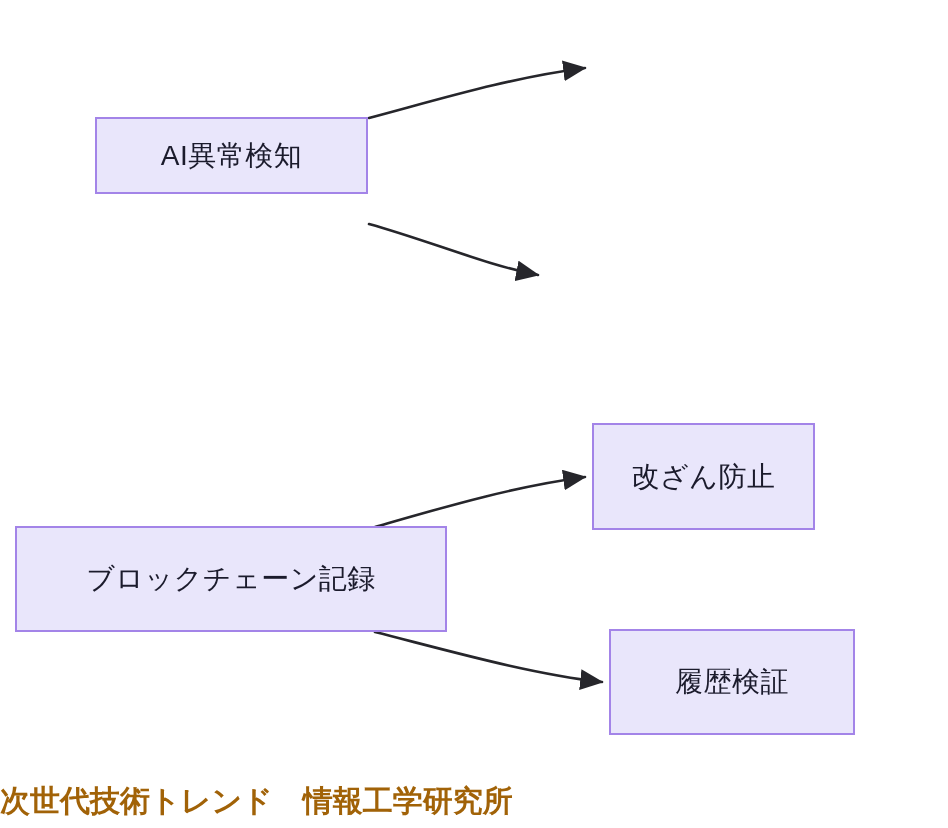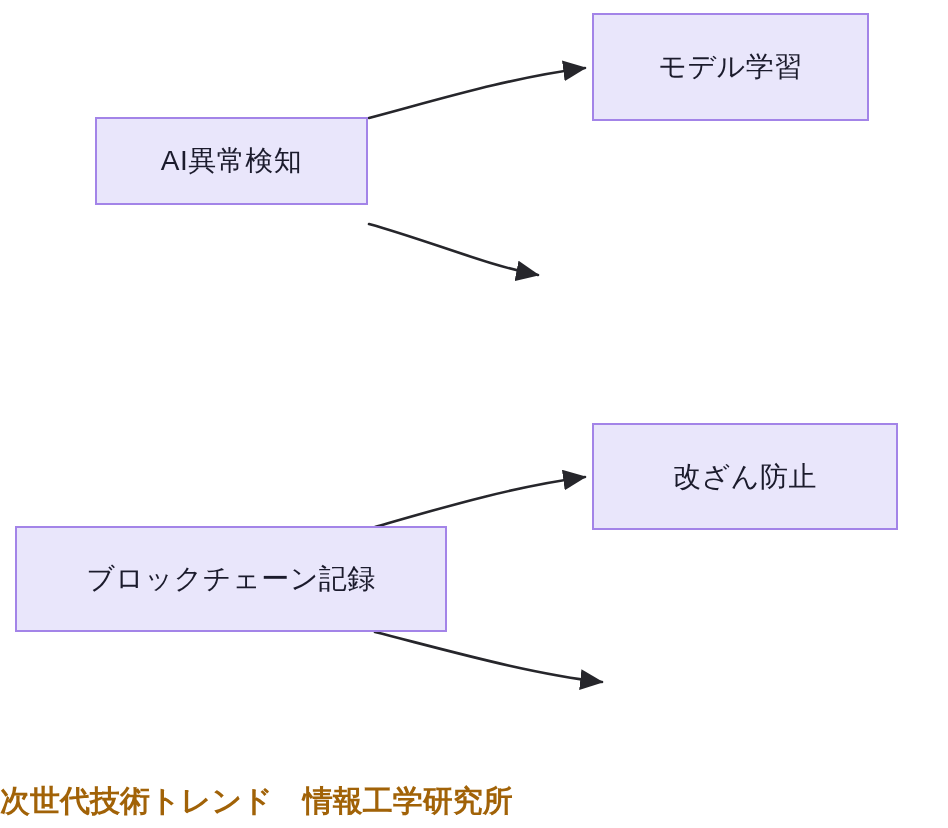--- a/index.html
+++ b/index.html
@@ -38,25 +38,25 @@
   }
   .node-label {
     color: #1b1b2c;
     font-size: 28px;
     line-height: 1.2;
     letter-spacing: 0.5px;
     white-space: nowrap;
     font-weight: 400;
   }
   
-  #node-ai          { left: 95px;  top: 117px; width: 273px; height: 88px; }
+  #node-ai          { left: 95px;  top: 117px; width: 273px; height: 77px; }
   #node-model       { left: 592px; top: 13px;  width: 277px; height: 108px; }
   #node-realtime    { left: 545px; top: 218px; width: 373px; height: 108px; }
   #node-blockchain  { left: 15px;  top: 526px; width: 432px; height: 106px; justify-content: center; }
-  #node-tamper      { left: 592px; top: 423px; width: 306px; height: 107px; }
+  #node-tamper      { left: 592px; top: 423px; width: 223px; height: 107px; }
   #node-history     { left: 609px; top: 629px; width: 246px; height: 106px; }
 
   #caption {
     position: absolute;
     left: 0px;
     top: 782px;
     width: 560px;
     z-index: 3;
   }
   #caption-text {
@@ -89,31 +89,31 @@
 
     <path d="M 375 527 C 441 508 511 487 585 477" fill="none" stroke="#26262b" stroke-width="2.6" stroke-linecap="round" marker-end="url(#arrowhead)"></path>
 
     <path d="M 375 632 C 450 651 530 674 602 682" fill="none" stroke="#26262b" stroke-width="2.6" stroke-linecap="round" marker-end="url(#arrowhead)"></path>
   </svg>
 
   <div class="node" id="node-ai">
     <span class="node-label">AI異常検知</span>
   </div>
 
-  <div class="node" id="node-model">
-    <span class="node-label">モデル学習</span>
-  </div>
 
 
   <div class="node" id="node-blockchain">
     <span class="node-label">ブロックチェーン記録</span>
   </div>
 
   <div class="node" id="node-tamper">
     <span class="node-label">改ざん防止</span>
   </div>
 
+  <div class="node" id="node-history">
+    <span class="node-label">履歴検証</span>
+  </div>
 
   <div id="caption">
     <span id="caption-text">次世代技術トレンド　情報工学研究所</span>
   </div>
 
 </div>
 
 </body></html>

